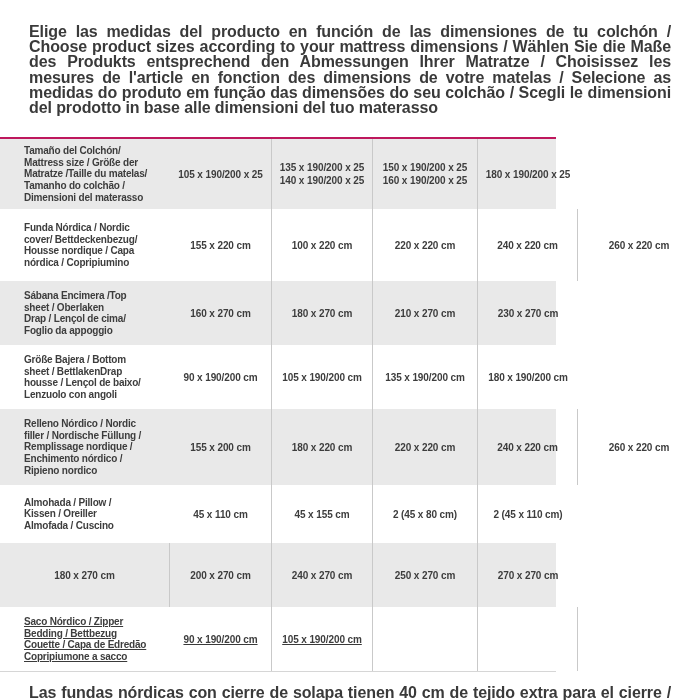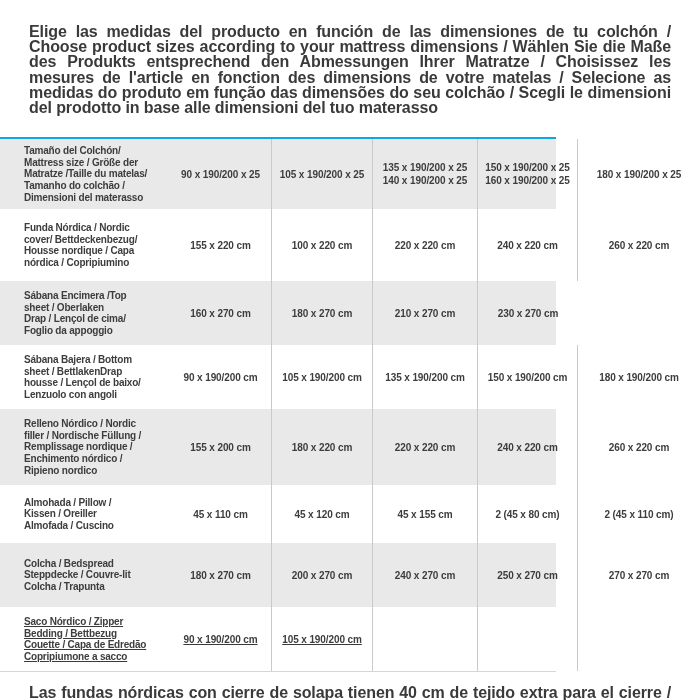--- a/index.html
+++ b/index.html
@@ -16,21 +16,21 @@
     font-size: 16px;
     font-weight: bold;
     line-height: 15.2px;
     letter-spacing: -0.1px;
     text-align: justify;
     color: #3a3a3a;
   }
   .footer-note { padding: 9px 25px 0 25px; line-height: 15.4px; }
   .size-table {
     width: 556px;
-    border-top: 2px solid #0ea5e9;
+    border-top: 2px solid #be185d;
     border-bottom: 1px solid #d6d6d6;
     margin-top: 16px;
   }
   .row {
     display: grid;
     grid-template-columns: 170px 102px 101px 105px 100px 122px;
   }
   .row.shaded { background: #e9e9e9; }
   .r1 { height: 70px; }
   .r2 { height: 72px; }
@@ -77,21 +77,20 @@
   <p class="note header-note">Elige las medidas del producto en función de las dimensiones de tu colchón / Choose product sizes according to your mattress dimensions / Wählen Sie die Maße des Produkts entsprechend den Abmessungen Ihrer Matratze / Choisissez les mesures de l'article en fonction des dimensions de votre matelas / Selecione as medidas do produto em função das dimensões do seu colchão / Scegli le dimensioni del prodotto in base alle dimensioni del tuo materasso</p>
 
   <div class="size-table">
 
     <div class="row shaded r1">
       <div class="cell label">Tamaño del Colchón/
 Mattress size / Größe der
 Matratze /Taille du matelas/
 Tamanho do colchão /
 Dimensioni del materasso</div>
-      <div class="cell val">90 x 190/200 x 25</div>
       <div class="cell val">105 x 190/200 x 25</div>
       <div class="cell val">135 x 190/200 x 25
 140 x 190/200 x 25</div>
       <div class="cell val">150 x 190/200 x 25
 160 x 190/200 x 25</div>
       <div class="cell val">180 x 190/200 x 25</div>
     </div>
 
     <div class="row r2">
       <div class="cell label">Funda Nórdica /  Nordic
@@ -110,28 +109,27 @@
 sheet / Oberlaken
 Drap / Lençol de cima/
 Foglio da appoggio</div>
       <div class="cell val">160 x 270 cm</div>
       <div class="cell val">180 x 270 cm</div>
       <div class="cell val">210 x 270 cm</div>
       <div class="cell val">230 x 270 cm</div>
     </div>
 
     <div class="row r4">
-      <div class="cell label">Sábana Bajera / Bottom
+      <div class="cell label">Größe Bajera / Bottom
 sheet / BettlakenDrap
 housse / Lençol de baixo/
 Lenzuolo con angoli</div>
       <div class="cell val">90 x 190/200 cm</div>
       <div class="cell val">105 x 190/200 cm</div>
       <div class="cell val">135 x 190/200 cm</div>
-      <div class="cell val">150 x 190/200 cm</div>
       <div class="cell val">180 x 190/200 cm</div>
     </div>
 
     <div class="row shaded r5">
       <div class="cell label">Relleno Nórdico / Nordic
 filler / Nordische Füllung /
 Remplissage nordique /
 Enchimento nórdico /
 Ripieno nordico</div>
       <div class="cell val">155 x 200 cm</div>
@@ -139,30 +137,26 @@
       <div class="cell val">220 x 220 cm</div>
       <div class="cell val">240 x 220 cm</div>
       <div class="cell val">260 x 220 cm</div>
     </div>
 
     <div class="row r6">
       <div class="cell label">Almohada  / Pillow /
 Kissen / Oreiller
 Almofada / Cuscino</div>
       <div class="cell val">45 x 110 cm</div>
-      <div class="cell val">45 x 120 cm</div>
       <div class="cell val">45 x 155 cm</div>
       <div class="cell val">2 (45 x 80 cm)</div>
       <div class="cell val">2 (45 x 110 cm)</div>
     </div>
 
     <div class="row shaded r7">
-      <div class="cell label">Colcha / Bedspread
-Steppdecke / Couvre-lit
-Colcha / Trapunta</div>
       <div class="cell val">180 x 270 cm</div>
       <div class="cell val">200 x 270 cm</div>
       <div class="cell val">240 x 270 cm</div>
       <div class="cell val">250 x 270 cm</div>
       <div class="cell val">270 x 270 cm</div>
     </div>
 
     <div class="row r8">
       <div class="cell label">Saco Nórdico / Zipper
 Bedding / Bettbezug

